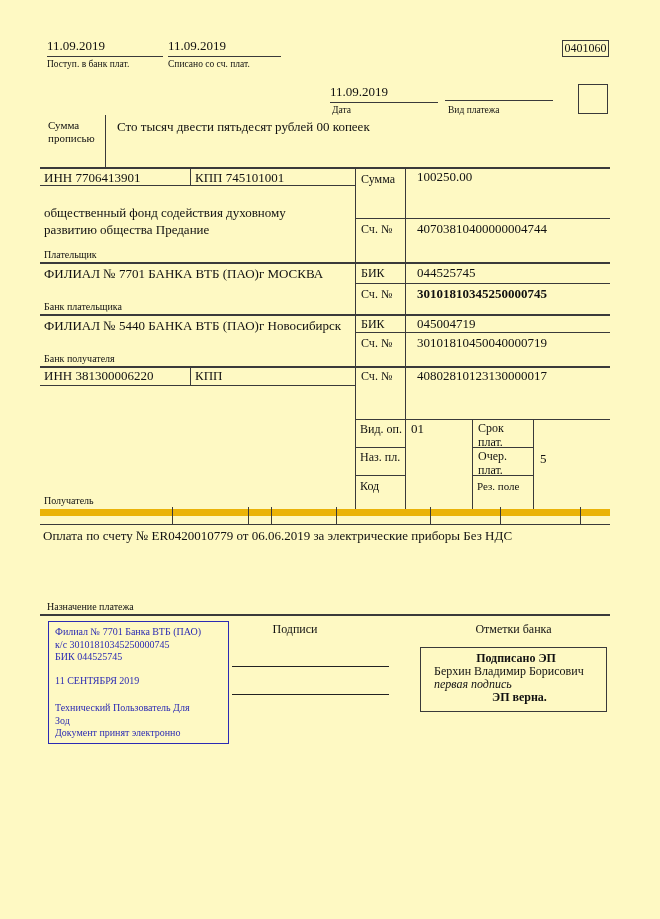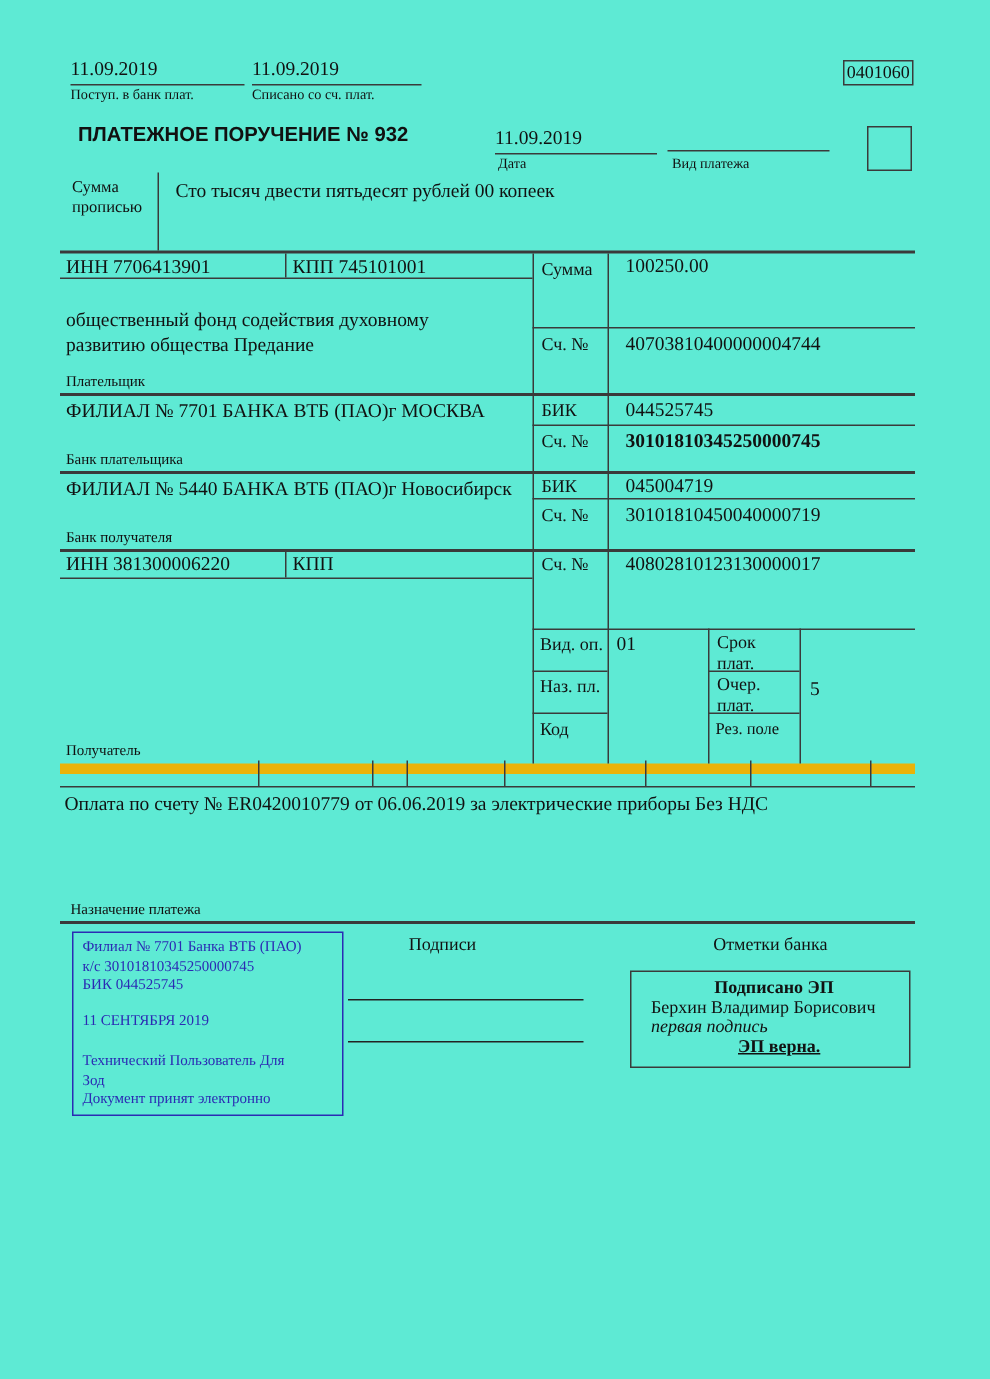--- a/index.html
+++ b/index.html
@@ -1,16 +1,16 @@
 <!DOCTYPE html>
 <html><head>
 <meta charset="utf-8">
 <style>
   html,body{margin:0;padding:0;background:#e8e8e8;}
-  .page{position:relative;width:660px;height:919px;background:#5eead4;margin:0 auto;
+  .page{position:relative;width:660px;height:919px;background:#fef9c3;margin:0 auto;
         font-family:"Liberation Serif", serif;color:#111;overflow:hidden;}
   .abs{position:absolute;}
   .hline{position:absolute;background:#3a3a3a;height:1px;}
   .hline2{position:absolute;background:#3a3a3a;height:2px;}
   .vline{position:absolute;background:#3a3a3a;width:1px;}
   .t13{font-size:13px;line-height:16px;white-space:nowrap;}
   .t12{font-size:12px;line-height:14px;white-space:nowrap;}
   .t11{font-size:11px;line-height:13px;white-space:nowrap;}
   .t95{font-size:9.5px;line-height:11px;white-space:nowrap;}
   .t10{font-size:10px;line-height:12px;white-space:nowrap;}
@@ -29,21 +29,20 @@
 <body>
 
 <div class="page">
 
   <div class="abs t13 underlined" style="left:47px;top:38px;width:116px;">11.09.2019</div>
   <div class="abs t95" style="left:47px;top:59px;">Поступ. в банк плат.</div>
   <div class="abs t13 underlined" style="left:168px;top:38px;width:113px;">11.09.2019</div>
   <div class="abs t95" style="left:168px;top:59px;">Списано со сч. плат.</div>
   <div class="abs box t12 center" style="left:562px;top:40px;width:45px;height:15px;line-height:15px;">0401060</div>
 
-  <div class="abs title" style="left:52px;top:82px;">ПЛАТЕЖНОЕ ПОРУЧЕНИЕ № 932</div>
   <div class="abs t13 underlined" style="left:330px;top:84px;width:108px;">11.09.2019</div>
   <div class="abs t95" style="left:332px;top:105px;">Дата</div>
   <div class="abs" style="left:445px;top:84px;width:108px;height:16px;border-bottom:1.5px solid #3a3a3a;"></div>
   <div class="abs t95" style="left:448px;top:105px;">Вид платежа</div>
   <div class="abs box" style="left:578px;top:84px;width:28px;height:28px;"></div>
 
   <div class="abs t11" style="left:48px;top:119px;">Сумма</div>
   <div class="abs t11" style="left:48px;top:132px;">прописью</div>
   <div class="vline" style="left:105px;top:115px;height:52px;"></div>
   <div class="abs t13" style="left:117px;top:119px;">Сто тысяч двести пятьдесят рублей 00 копеек</div>
@@ -138,16 +137,16 @@
 
   <div class="abs t12 center" style="left:235px;top:622px;width:120px;">Подписи</div>
   <div class="abs" style="left:232px;top:666px;width:157px;border-top:1px solid #222;"></div>
   <div class="abs" style="left:232px;top:694px;width:157px;border-top:1px solid #222;"></div>
 
   <div class="abs t12 center" style="left:420px;top:622px;width:187px;">Отметки банка</div>
   <div class="abs stamp" style="left:420px;top:647px;width:187px;height:65px;padding-left:13px;">
     <div class="b center">Подписано ЭП</div>
     <div>Берхин Владимир Борисович</div>
     <div class="i">первая подпись</div>
-    <div class="b" style="margin-left:58px;text-decoration:underline;">ЭП верна.</div>
+    <div class="b" style="margin-left:58px;">ЭП верна.</div>
   </div>
 
 </div>
 
 </body></html>

